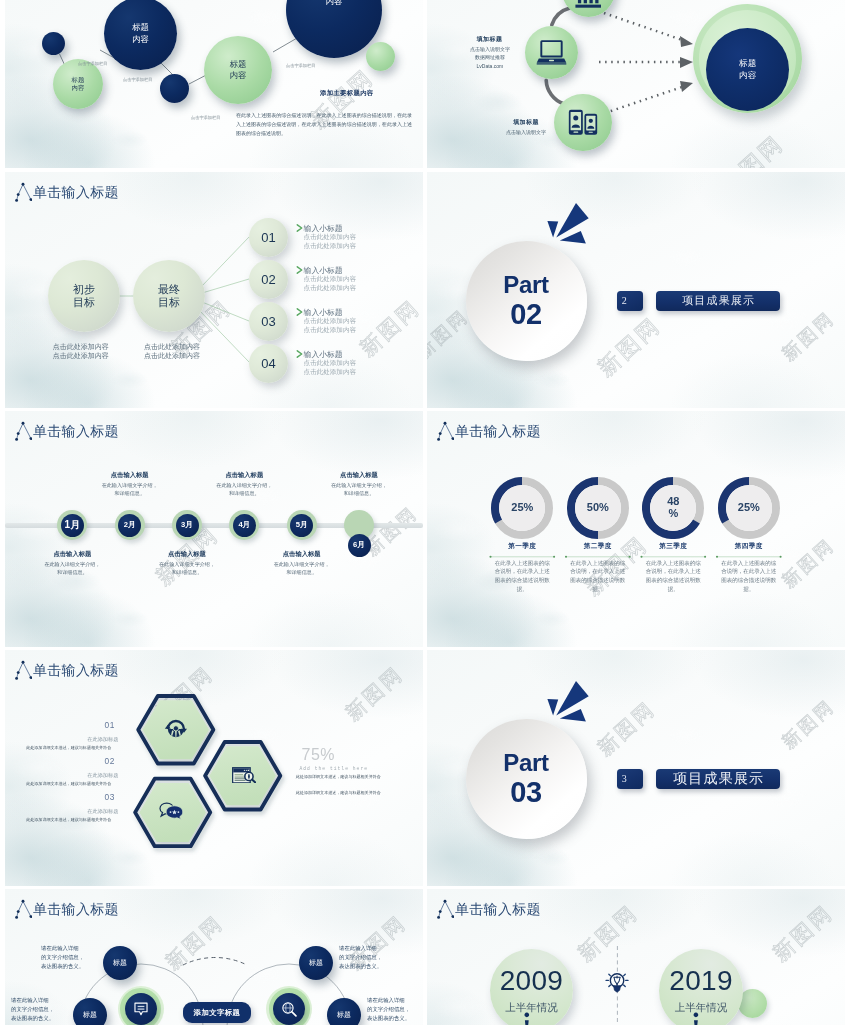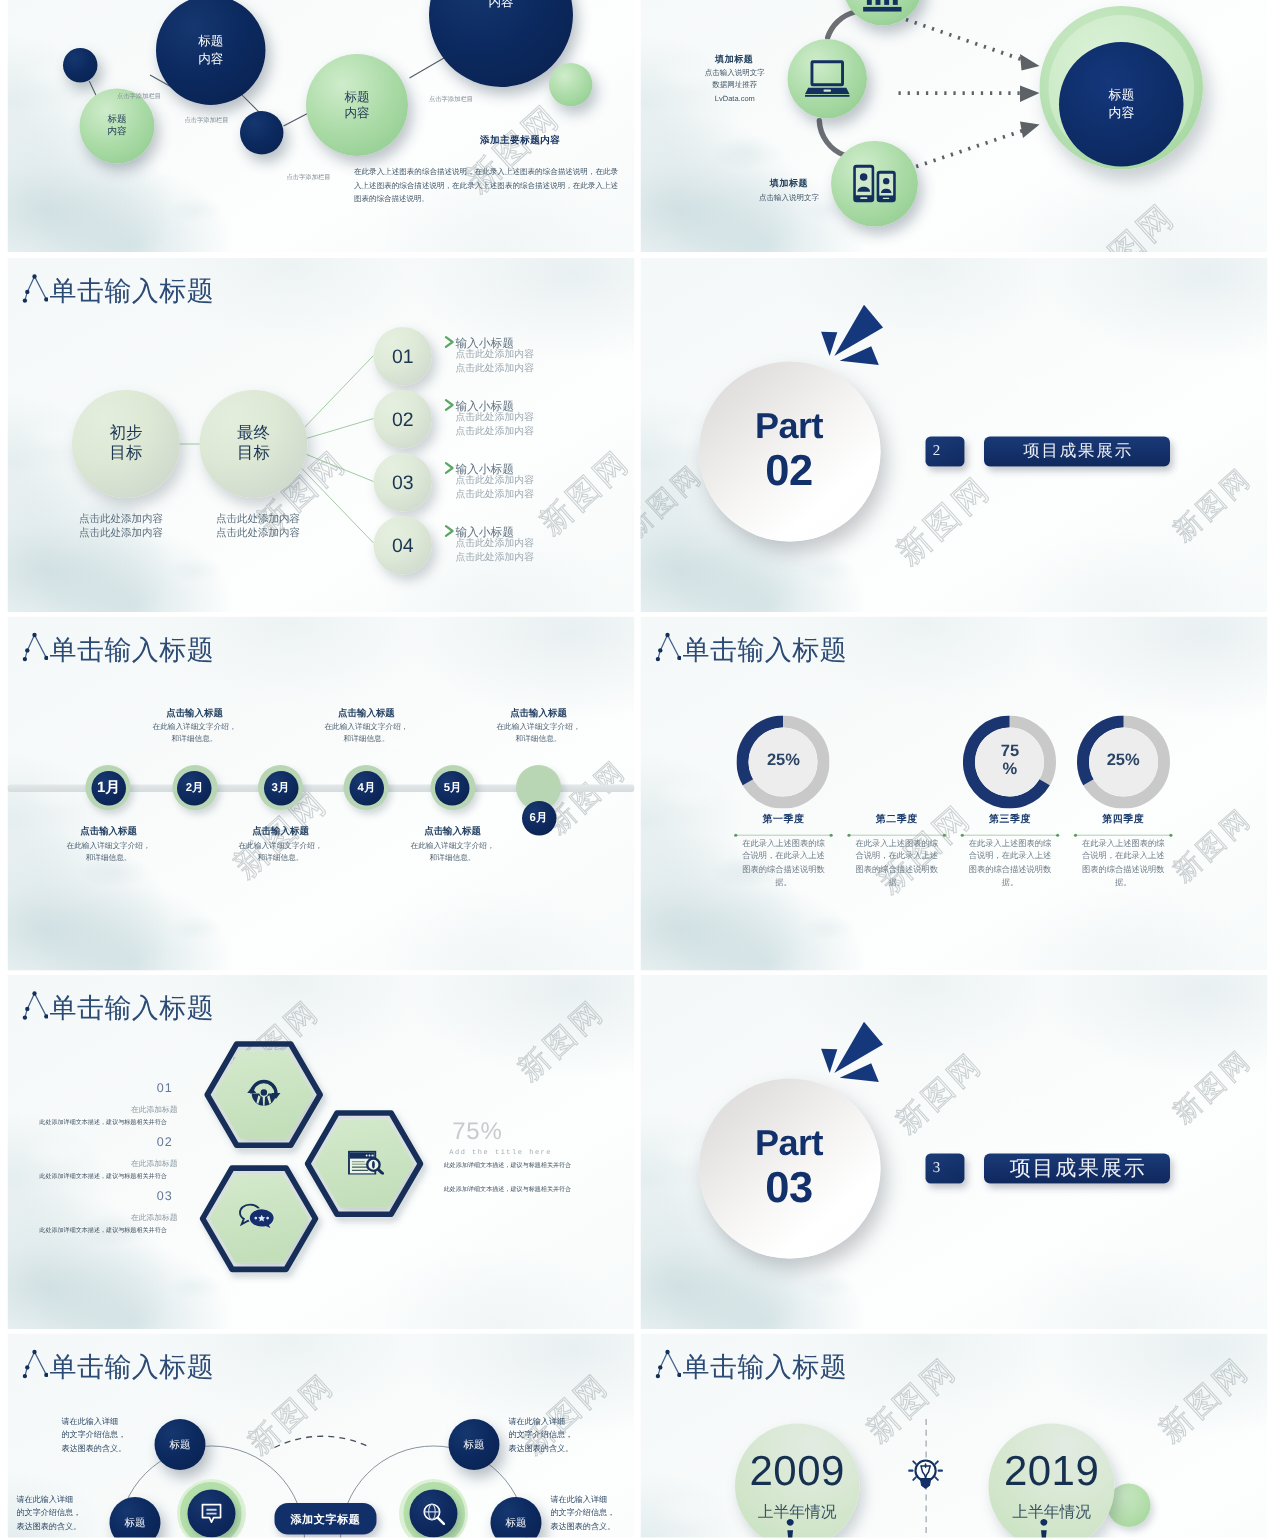--- a/index.html
+++ b/index.html
@@ -28,21 +28,21 @@
       radial-gradient(ellipse 26px 12px at 30% 88%, rgba(150,182,190,.16) 0%, rgba(150,182,190,0) 72%),
       radial-gradient(ellipse 40px 18px at 8% 50%, rgba(255,255,255,.65) 0%, rgba(255,255,255,0) 70%),
       radial-gradient(ellipse 24px 14px at 62% 36%, rgba(255,255,255,.55) 0%, rgba(255,255,255,0) 70%),
       radial-gradient(ellipse 30px 16px at 86% 62%, rgba(255,255,255,.45) 0%, rgba(255,255,255,0) 70%);
   }
   .wm{position:absolute;color:transparent;font-weight:400;
       -webkit-text-stroke:0.7px rgba(160,168,172,.52);
       transform:rotate(-42deg);letter-spacing:3px;user-select:none;white-space:nowrap;
       font-family:"Liberation Sans",sans-serif;}
 
-  .stitle{position:absolute;left:28px;top:12.6px;font-size:18px;font-weight:500;
+  .stitle{position:absolute;left:28px;top:12.6px;font-size:14px;font-weight:500;
           color:#2b4a74;letter-spacing:.3px;line-height:1;}
   .sicon{position:absolute;left:7px;top:10px;}
 
   .nl{white-space:pre-line;}
 
   
   .circ{position:absolute;border-radius:50%;display:flex;align-items:center;
         justify-content:center;text-align:center;}
   .navyc{background:radial-gradient(circle at 34% 28%, #15376f 0%, #0c2a60 45%, #091f4c 100%);
          color:#fff;box-shadow:3px 5px 9px rgba(40,60,80,.33);}
@@ -355,27 +355,35 @@
   <div class="stitle">单击输入标题</div>
 
   <div class="dwrap" style="left:64.3px;top:65.8px;width:62px;height:62px;">
     <svg width="62" height="62" viewBox="0 0 62 62">
       <circle cx="31" cy="31" r="27" fill="none" stroke="#c9c9c9" stroke-width="8"></circle>
       <path d="M31 4 A27 27 0 0 0 7.62 44.5" fill="none" stroke="#1b3570" stroke-width="8"></path>
       <circle cx="31" cy="31" r="23" fill="#eeedee"></circle>
     </svg>
     <div class="dtxt nl" style="font-size:11px;">25%</div>
   </div>
+  <div class="dwrap" style="left:139.8px;top:65.8px;width:62px;height:62px;">
+    <svg width="62" height="62" viewBox="0 0 62 62">
+      <circle cx="31" cy="31" r="27" fill="none" stroke="#c9c9c9" stroke-width="8"></circle>
+      <path d="M31 4 A27 27 0 1 0 31 58" fill="none" stroke="#1b3570" stroke-width="8"></path>
+      <circle cx="31" cy="31" r="23" fill="#eeedee"></circle>
+    </svg>
+    <div class="dtxt nl" style="font-size:11px;">50%</div>
+  </div>
   <div class="dwrap" style="left:215.3px;top:65.8px;width:62px;height:62px;">
     <svg width="62" height="62" viewBox="0 0 62 62">
       <circle cx="31" cy="31" r="27" fill="none" stroke="#c9c9c9" stroke-width="8"></circle>
       <path d="M31 4 A27 27 0 1 0 54.38 44.5" fill="none" stroke="#1b3570" stroke-width="8"></path>
       <circle cx="31" cy="31" r="23" fill="#eeedee"></circle>
     </svg>
-    <div class="dtxt nl" style="font-size:11px;">75
+    <div class="dtxt nl" style="font-size:11px;">48
 %</div>
   </div>
   <div class="dwrap" style="left:290.8px;top:65.8px;width:62px;height:62px;">
     <svg width="62" height="62" viewBox="0 0 62 62">
       <circle cx="31" cy="31" r="27" fill="none" stroke="#c9c9c9" stroke-width="8"></circle>
       <path d="M31 4 A27 27 0 0 0 7.62 44.5" fill="none" stroke="#1b3570" stroke-width="8"></path>
       <circle cx="31" cy="31" r="23" fill="#eeedee"></circle>
     </svg>
     <div class="dtxt nl" style="font-size:11px;">25%</div>
   </div>

